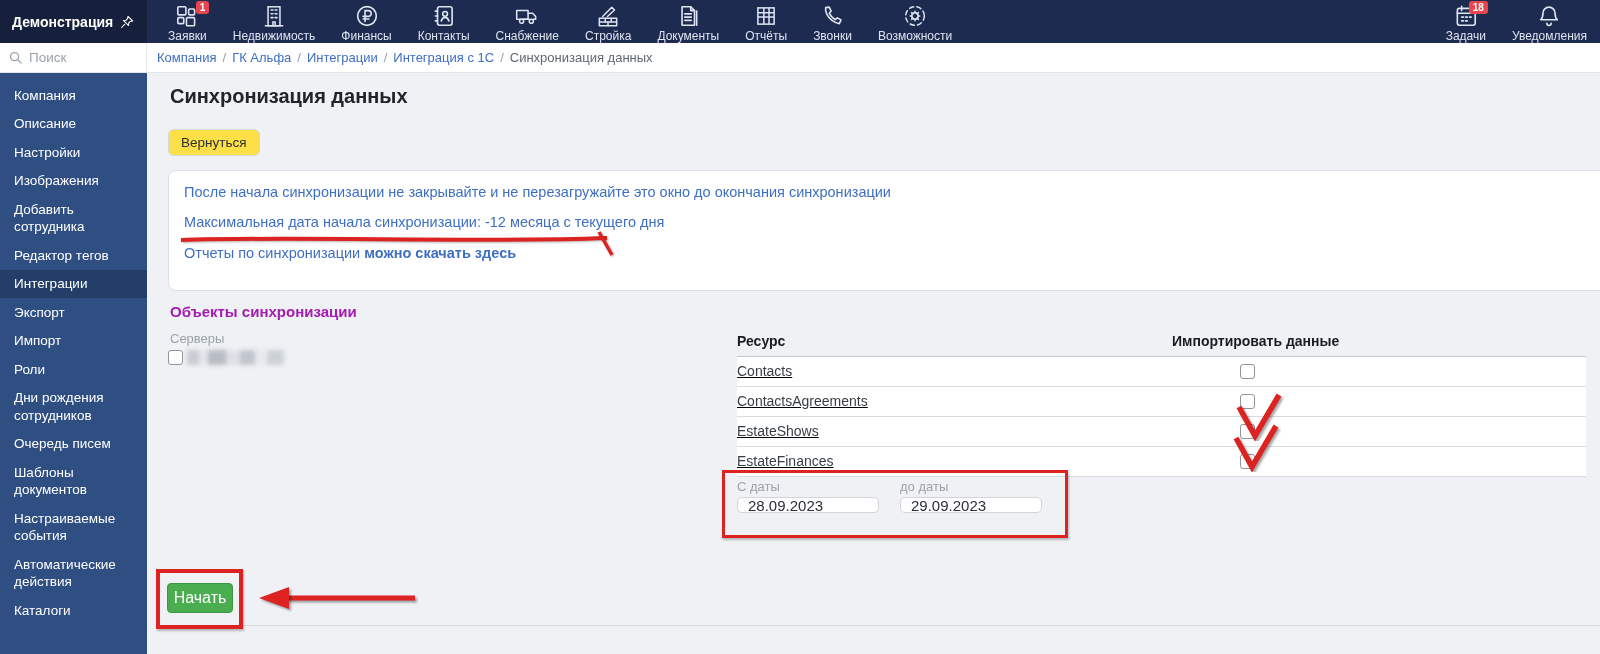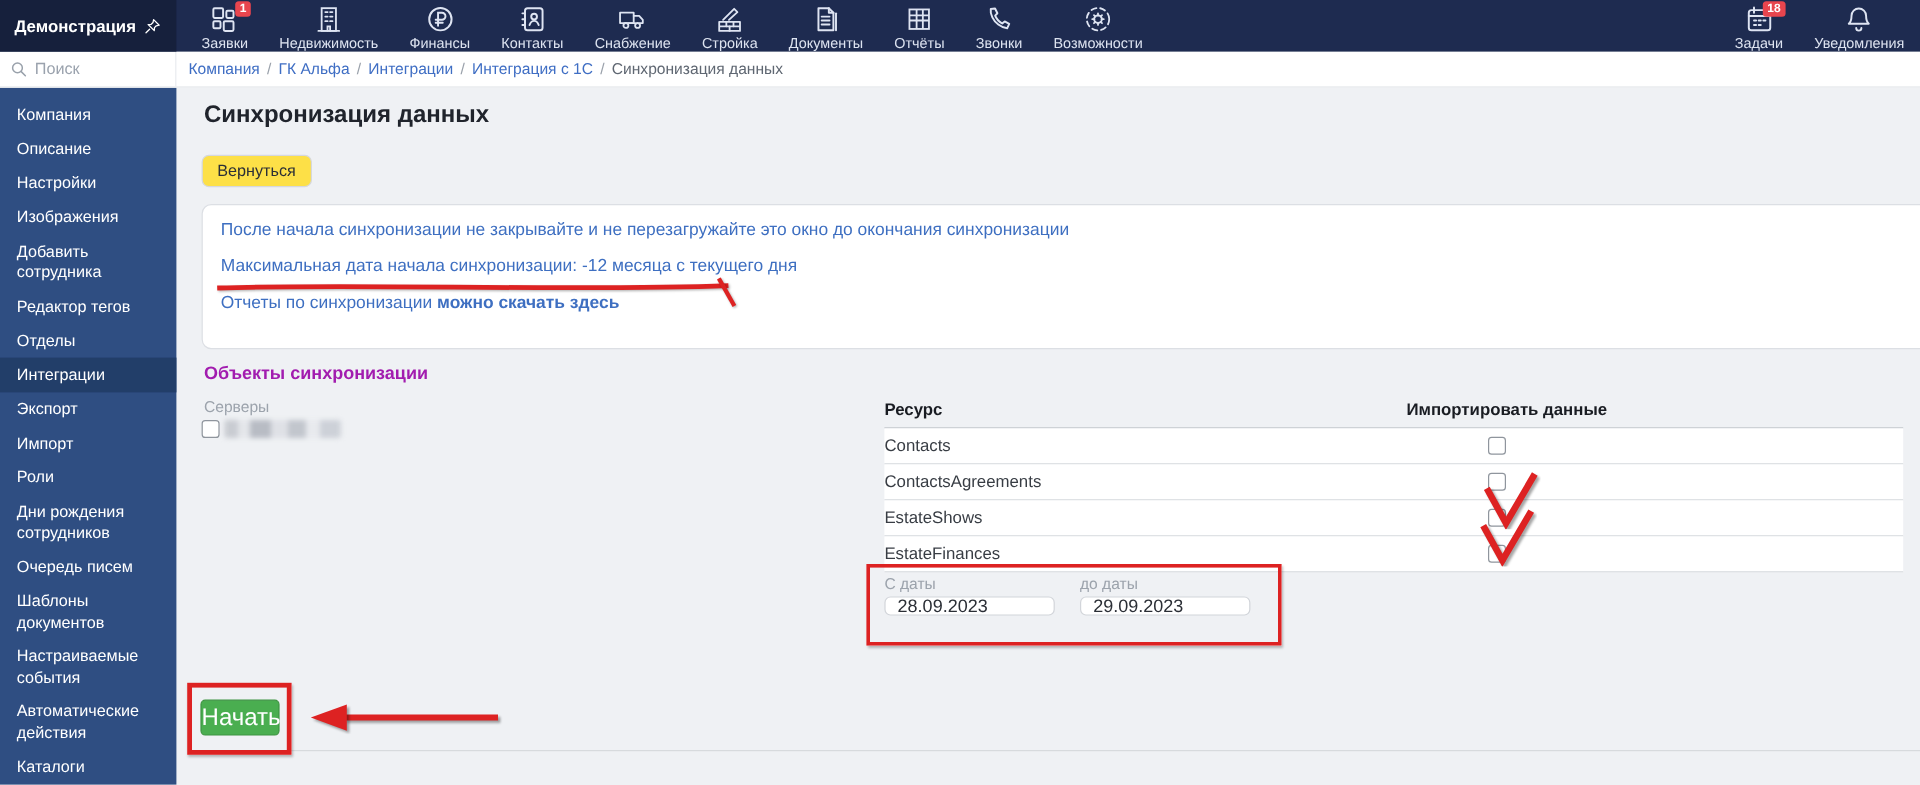--- a/index.html
+++ b/index.html
@@ -48,34 +48,34 @@
 
   .objects-title { position:absolute; left:23px; top:230px; font-size:15px; font-weight:bold; color:#a21caf; }
   .servers-label { position:absolute; left:23px; top:258px; font-size:13px; color:#9CA3AC; }
   .cb { display:inline-block; width:15px; height:15px; background:#fff; border:1.5px solid #8F959D; border-radius:3px; cursor:pointer; }
   .server-row { position:absolute; left:21px; top:277px; display:flex; align-items:center; }
   .redacted { width:97px; height:15px; margin-left:4px; border-radius:2px;
     background:linear-gradient(90deg,#C9CCD2 0 12%,#E4E6EA 12% 22%,#B8BCC4 22% 40%,#DFE1E6 40% 55%,#C2C6CD 55% 70%,#E8EAEE 70% 82%,#CDD1D8 82% 100%);
     filter:blur(2px); }
 
   
-  .sync-table { position:absolute; left:590px; top:255px; right:14px; }
+  .sync-table { position:absolute; left:590px; top:255px; right:14px;text-decoration:underline; }
   .t-head { position:relative; height:29px; border-bottom:1px solid #C6CACF; }
   .t-col1 { position:absolute; left:0; top:5px; font-size:14px; font-weight:bold; color:#191C22; }
   .t-col2 { position:absolute; left:435px; top:5px; font-size:14px; font-weight:bold; color:#191C22; }
   .t-row { position:relative; height:30px; background:#FFFFFF; border-bottom:1px solid #D8DBDF; }
   .t-cell { font-size:14px; color:#383D44; line-height:29px; }
   .t-row .cb { position:absolute; left:503px; top:7px; }
 
   
   .date-label { position:absolute; font-size:13px; color:#9CA3AC; }
   .date-input { position:absolute; width:142px; height:16px; background:#fff; border:1px solid #D2D5DA; border-radius:5px; padding-left:10px; font-size:15px; color:#2B2F36; font-family:"Liberation Sans", sans-serif; }
 
   
-  .btn-start { position:absolute; left:20px; top:510px; width:66px; height:30px; background:#4AAE50; border:1px solid #3D9441; border-radius:4px; color:#FFFFFF; font-size:20px; font-family:"Liberation Sans", sans-serif; cursor:pointer;text-align:center; }
+  .btn-start { position:absolute; left:20px; top:510px; width:66px; height:30px; background:#4AAE50; border:1px solid #3D9441; border-radius:4px; color:#FFFFFF; font-size:16px; font-family:"Liberation Sans", sans-serif; cursor:pointer;text-align:center; }
 
   .divider { position:absolute; left:23px; right:0; top:552px; height:1px; background:#D7DADD; }
 
   
   .anno { position:absolute; z-index:40; pointer-events:none; }
   .anno-rect { border:4px solid #DD2222; box-shadow:1px 2px 2px rgba(0,0,0,0.25); }
   .rect-dates { left:575px; top:397px; width:346px; height:68px; border-width:3.5px; }
   .rect-start { left:9px; top:496px; width:87px; height:60px; }
 </style>
 </head>
@@ -252,21 +252,20 @@
   </div>
 </div>
 
 <div class="sidebar">
   <div class="side-item">Компания</div>
   <div class="side-item">Описание</div>
   <div class="side-item">Настройки</div>
   <div class="side-item">Изображения</div>
   <div class="side-item">Добавить сотрудника</div>
   <div class="side-item">Редактор тегов</div>
-  <div class="side-item">Отделы</div>
   <div class="side-item active">Интеграции</div>
   <div class="side-item">Экспорт</div>
   <div class="side-item">Импорт</div>
   <div class="side-item">Роли</div>
   <div class="side-item">Дни рождения сотрудников</div>
   <div class="side-item">Очередь писем</div>
   <div class="side-item">Шаблоны документов</div>
   <div class="side-item">Настраиваемые события</div>
   <div class="side-item">Автоматические действия</div>
   <div class="side-item">Каталоги</div>

